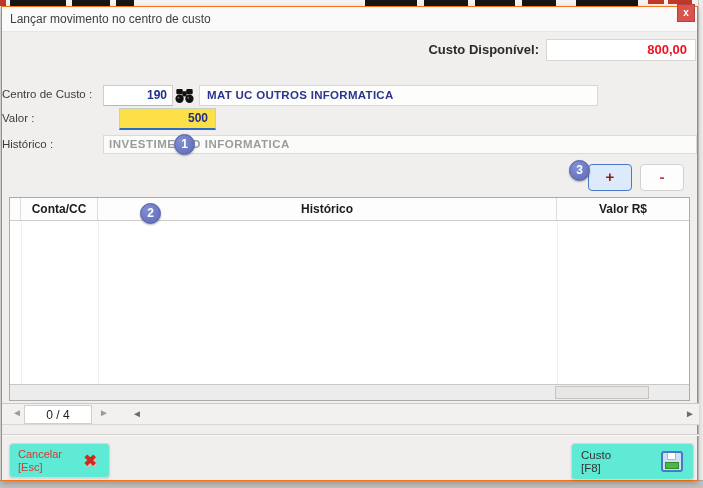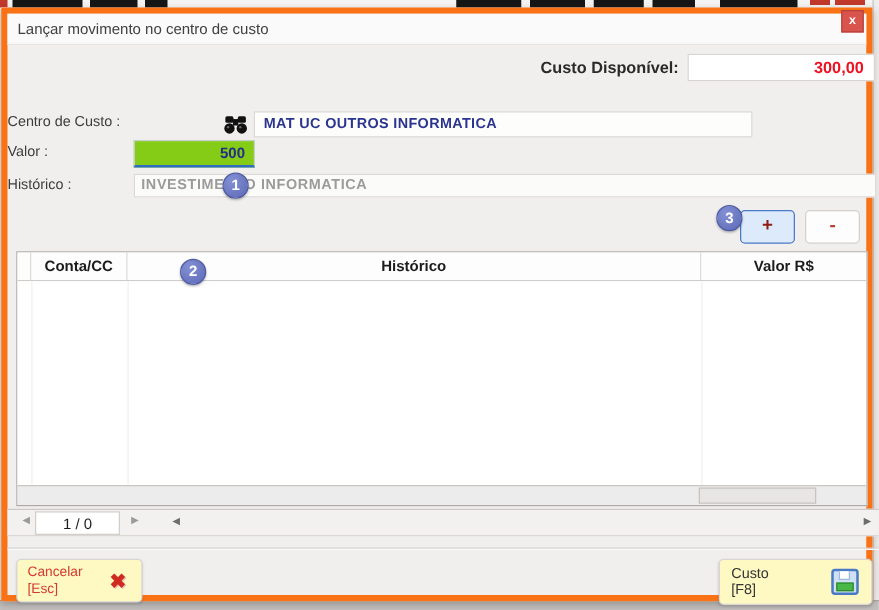--- a/index.html
+++ b/index.html
@@ -13,21 +13,21 @@
   
   .top-sliver { position:absolute; left:0; top:0; width:703px; height:7px; background:#f6f4f3; }
   .top-sliver i { position:absolute; top:0; height:7px; background:#161616; }
   .top-sliver i.red { background:#c0392b; height:6px; }
   .right-sliver { position:absolute; right:0; top:0; width:5px; height:488px; background:#efedec; border-left:1px solid #c9c6c4; }
   .bottom-strip { position:absolute; left:0; bottom:0; width:703px; height:8px; background:#c2bfbe; border-top:1px solid #a9a6a4; }
 
   
   .dialog {
     position:absolute; left:1px; top:6px; width:697px; height:475px;
-    background:#f1efee; border:5px solid #f97316;
+    background:#f1efee; border:1px solid #f97316;
     box-shadow:0 2px 6px rgba(0,0,0,.25);
   }
   .titlebar {
     position:absolute; left:0; top:0; width:100%; height:25px;
     background:#fbfafa; border-bottom:1px solid #e8e5e3;
     font-size:12px; color:#404040; line-height:25px; padding-left:8px;
   }
   .close-btn {
     position:absolute; right:2px; top:-3px; width:18px; height:18px;
     background:#d9544d; border:1px solid #b5413b; color:#fff;
@@ -58,22 +58,22 @@
   .binoc { position:absolute; left:173px; top:11px; width:19px; height:16px; cursor:pointer; }
   .cc-name {
     position:absolute; left:197px; top:8px; width:399px; height:21px;
     background:#fdfdfc; border:1px solid #dad7d5;
     font-size:11.5px; font-weight:bold; color:#2b3590; letter-spacing:.3px;
     line-height:19px; padding-left:7px; white-space:nowrap; overflow:hidden;
   }
   .val-row { position:absolute; left:0; top:99px; width:620px; height:26px; }
   .val-row .f-label { top:6px; }
   .val-field {
-    position:absolute; left:101px; top:2px; width:97px; height:22px;
-    background:#84cc16; border:1px solid #c4d0c3; border-bottom:2px solid #2e6cc4;
+    position:absolute; left:117px; top:2px; width:97px; height:22px;
+    background:#fde047; border:1px solid #c4d0c3; border-bottom:2px solid #2e6cc4;
     font-size:12px; font-weight:bold; color:#232e85;
     text-align:right; line-height:18px; padding-right:7px;
   }
   .hist-row { position:absolute; left:0; top:128px; width:557px; height:22px; }
   .hist-row .f-label { top:3px; }
   .hist-field {
     position:absolute; left:101px; top:0; width:594px; height:19px;
     background:#fbfbfa; border:1px solid #dcd9d7;
     font-size:11.5px; font-weight:bold; color:#9b9b9b; letter-spacing:.5px;
     line-height:17px; padding-left:5px; white-space:nowrap; overflow:hidden;
@@ -137,21 +137,21 @@
     background:#fff; border:1px solid #d1cecb;
     font-size:12px; color:#1d1d1d; text-align:center; line-height:18px;
   }
   .sb-arrow { position:absolute; top:4px; font-size:10px; color:#6d6d6d; cursor:pointer; }
   .sb-left { left:130px; }
   .sb-right { left:683px; }
 
   
   .footer-sep { position:absolute; left:0; top:427px; width:697px; height:2px; border-top:1px solid #d2cfcc; border-bottom:1px solid #fbfafa; }
   .btn {
-    position:absolute; background:#fef9c3; border:1px solid #d8d5d2; border-radius:4px;
+    position:absolute; background:#5eead4; border:1px solid #d8d5d2; border-radius:4px;
     box-shadow:0 1px 2px rgba(0,0,0,.12); cursor:pointer;
   }
   .cancel-btn { left:7px; top:436px; width:101px; height:35px; }
   .cancel-txt { position:absolute; left:8px; top:4px; font-size:11px; color:#d23b30; line-height:13px; }
   .cancel-x { position:absolute; right:12px; top:7px; font-size:16px; font-weight:bold; color:#cf2a1d; text-shadow:1px 1px 0 #f0b9b4; }
   .save-btn { left:569px; top:436px; width:123px; height:37px; }
   .save-txt { position:absolute; left:9px; top:5px; font-size:11.5px; color:#333; line-height:13px; }
   .floppy { position:absolute; right:10px; top:7px; width:22px; height:21px; background:#cfe0f5; border:2px solid #4a79c5; border-radius:3px; }
   .floppy .shutter { position:absolute; left:4px; top:0; width:9px; height:7px; background:#fff; border:1px solid #9db9dd; border-top:none; }
   .floppy .label { position:absolute; left:2px; bottom:1px; width:14px; height:7px; background:#49b849; border:1px solid #2f8a2f; }
@@ -175,25 +175,26 @@
 <div class="right-sliver"></div>
 <div class="bottom-strip"></div>
 
 <div class="dialog">
 
   <div class="titlebar">Lançar movimento no centro de custo</div>
   <div class="close-btn">x</div>
 
   <div class="avail-row">
     <span class="avail-label">Custo Disponível:</span>
-    <div class="avail-field">300,00</div>
+    <div class="avail-field">800,00</div>
   </div>
 
   <div class="cc-row">
     <span class="f-label">Centro de  Custo :</span>
+    <div class="cc-code">190</div>
     <span class="binoc">
       <svg width="19" height="16" viewBox="0 0 22 18">
         <rect x="1.5" y="1" width="7.5" height="6" rx="1.5" fill="#111"></rect>
         <rect x="13" y="1" width="7.5" height="6" rx="1.5" fill="#111"></rect>
         <rect x="8.5" y="3.5" width="5" height="6" fill="#111"></rect>
         <circle cx="5.3" cy="12.2" r="4.8" fill="#111"></circle>
         <circle cx="16.7" cy="12.2" r="4.8" fill="#111"></circle>
         <circle cx="4" cy="11" r="1.1" fill="#666"></circle>
         <circle cx="15.4" cy="11" r="1.1" fill="#666"></circle>
       </svg>
@@ -229,21 +230,21 @@
       <div class="vline" style="left:88px;"></div>
       <div class="vline" style="left:547px;"></div>
     </div>
     <div class="grid-hscroll">
       <div class="thumb"></div>
     </div>
   </div>
 
   <div class="pager">
     <span class="pg-arrow pg-prev">◄</span>
-    <div class="pg-box">1 / 0</div>
+    <div class="pg-box">0 / 4</div>
     <span class="pg-arrow pg-next">►</span>
     <span class="sb-arrow sb-left">◄</span>
     <span class="sb-arrow sb-right">►</span>
   </div>
 
   <div class="footer-sep"></div>
 
   <div class="btn cancel-btn">
     <div class="cancel-txt">
       <span>Cancelar</span><br>

